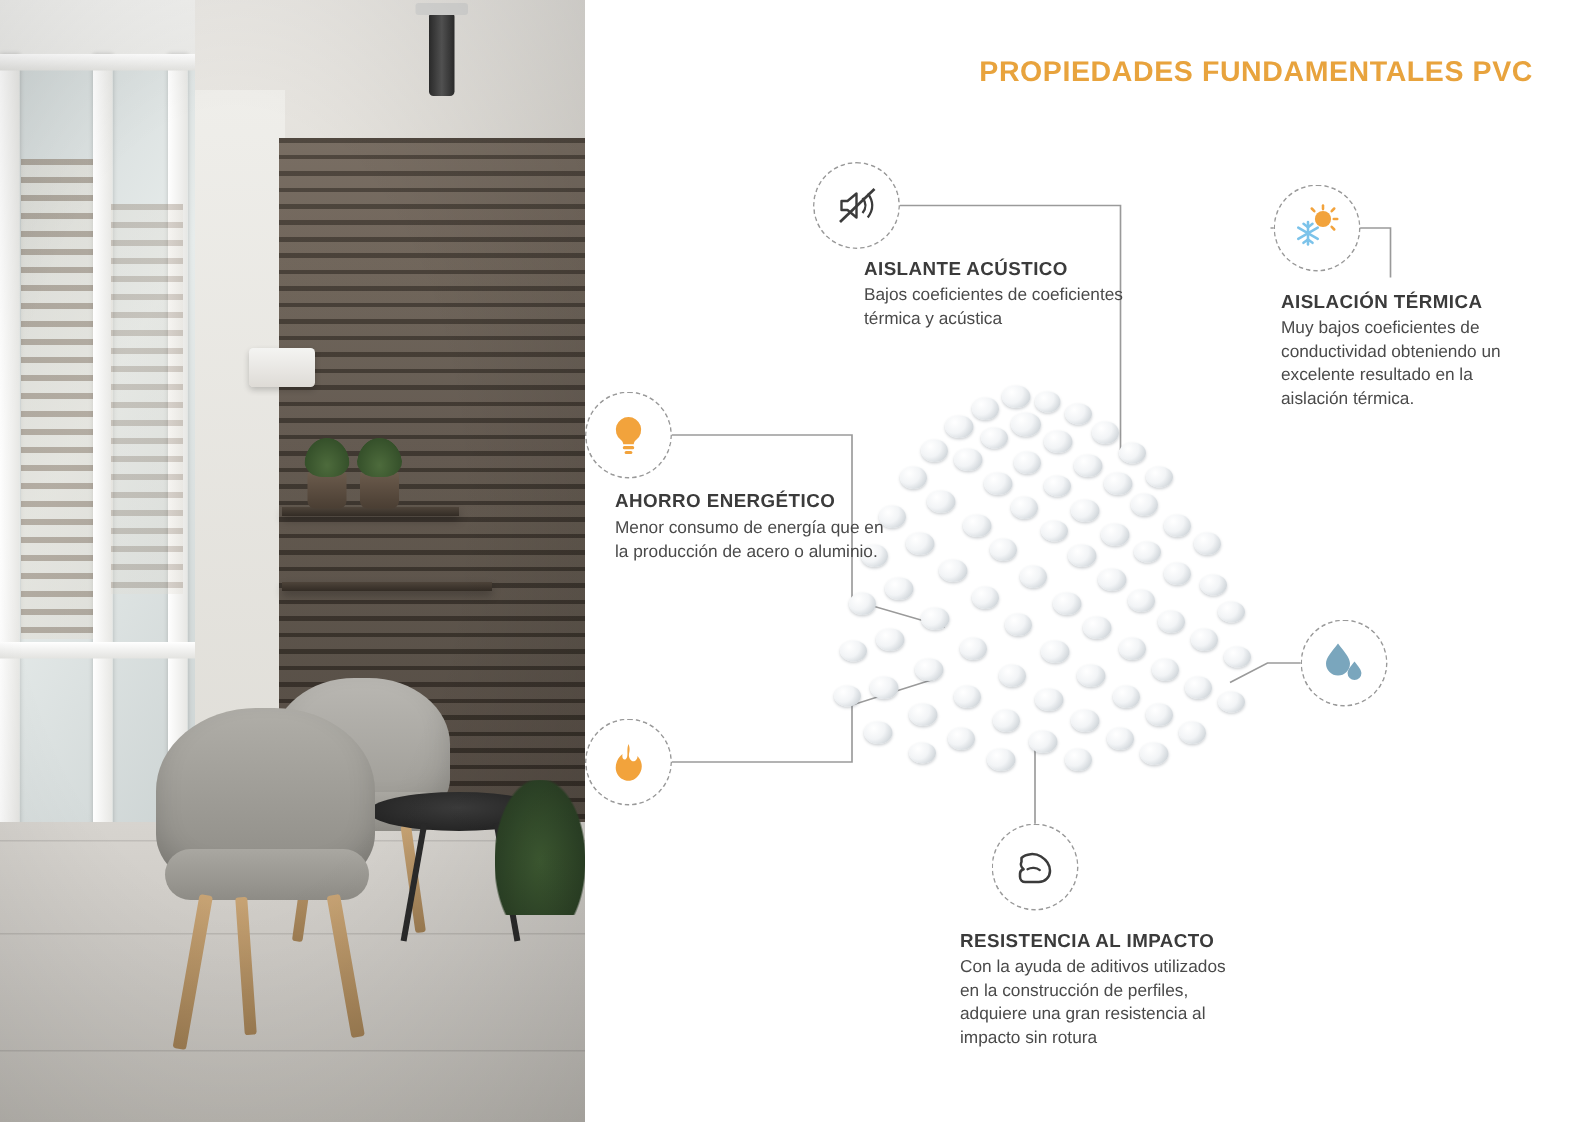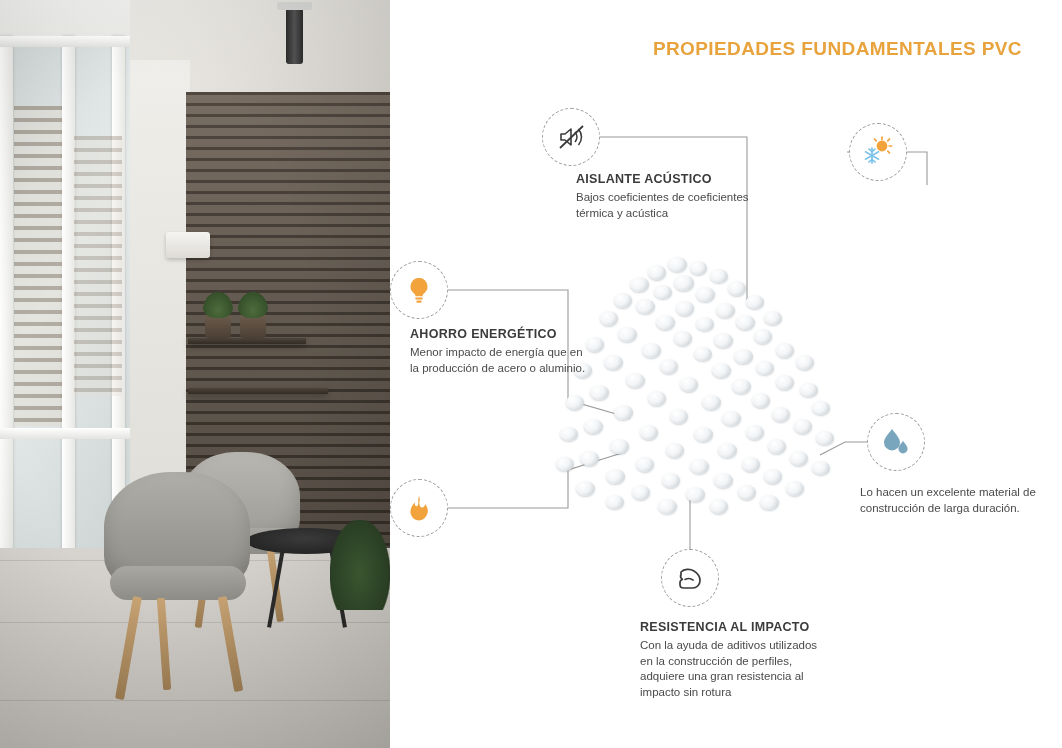--- a/index.html
+++ b/index.html
@@ -420,31 +420,35 @@
           <line x1="11" y1="12" x2="11" y2="27"></line>
           <line x1="4.5" y1="15.8" x2="17.5" y2="23.2"></line>
           <line x1="17.5" y1="15.8" x2="4.5" y2="23.2"></line>
           <line x1="11" y1="15.5" x2="8" y2="13.2"></line>
           <line x1="11" y1="15.5" x2="14" y2="13.2"></line>
           <line x1="11" y1="23.6" x2="8" y2="25.9"></line>
           <line x1="11" y1="23.6" x2="14" y2="25.9"></line>
         </g>
       </svg>
     </div>
+    <div class="item" style="left:464px; top:194px; width:172px;">
+      <h3>AISLACIÓN TÉRMICA</h3>
+      <p>Muy bajos coeficientes de conductividad obteniendo un excelente resultado en la aislación térmica.</p>
+    </div>
 
     <div class="icon-badge" style="left:0px; top:261px;">
       <svg width="28" height="30" viewBox="0 0 28 30">
         <path d="M14 3 a8.5 8.5 0 0 1 5.2 15.2 c-1.1 .9 -1.6 1.7 -1.7 3 h-7 c-.1 -1.3 -.6 -2.1 -1.7 -3 A8.5 8.5 0 0 1 14 3 z" fill="#f2a33c"></path>
         <rect x="10.2" y="22.4" width="7.6" height="2.1" rx="1" fill="#f2a33c"></rect>
         <rect x="11.4" y="25.6" width="5.2" height="2.1" rx="1" fill="#f2a33c"></rect>
       </svg>
     </div>
     <div class="item" style="left:20px; top:327px; width:180px;">
       <h3>AHORRO ENERGÉTICO</h3>
-      <p>Menor impacto de energía que en la producción de acero o aluminio.</p>
+      <p>Menor consumo de energía que en la producción de acero o aluminio.</p>
     </div>
 
     <div class="icon-badge" style="left:0px; top:479px;">
       <svg width="30" height="30" viewBox="0 0 30 30">
         <path d="M15 3 c2 5 -1 6.5 1 10 c1.6 2.8 5 1.5 5 -2 c3 3.2 3.6 7.4 2 10.6 C21 25.8 18 27.5 15 27.5 S8.4 25.6 7 21.8 C5.4 17.6 7.6 12 11 9.6 c-.6 3.4 1.2 4.6 2.4 3.2 C15.2 10.6 13.4 7 15 3 z" fill="#f2a33c"></path>
       </svg>
     </div>
 
     <div class="icon-badge" style="left:271px; top:549px;">
       <svg width="30" height="30" viewBox="0 0 30 30">
@@ -457,17 +461,16 @@
       <p>Con la ayuda de aditivos utilizados en la construcción de perfiles, adquiere una gran resistencia al impacto sin rotura</p>
     </div>
 
     <div class="icon-badge" style="left:477px; top:413px;">
       <svg width="32" height="32" viewBox="0 0 32 32">
         <path d="M12 3 c4.5 6 8 9.4 8 13.4 A8 8 0 0 1 4 16.4 C4 12.4 7.5 9 12 3 z" fill="#7aa6bd"></path>
         <path d="M23 15 c2.6 3.5 4.6 5.5 4.6 7.8 a4.6 4.6 0 0 1 -9.2 0 c0 -2.3 2 -4.3 4.6 -7.8 z" fill="#7aa6bd"></path>
       </svg>
     </div>
     <div class="item" style="left:470px; top:485px; width:180px;">
-      <p>Lo hacen un excelente material de construcción de larga duración.</p>
     </div>
 
   </div>
 </div>
 
 </body></html>

